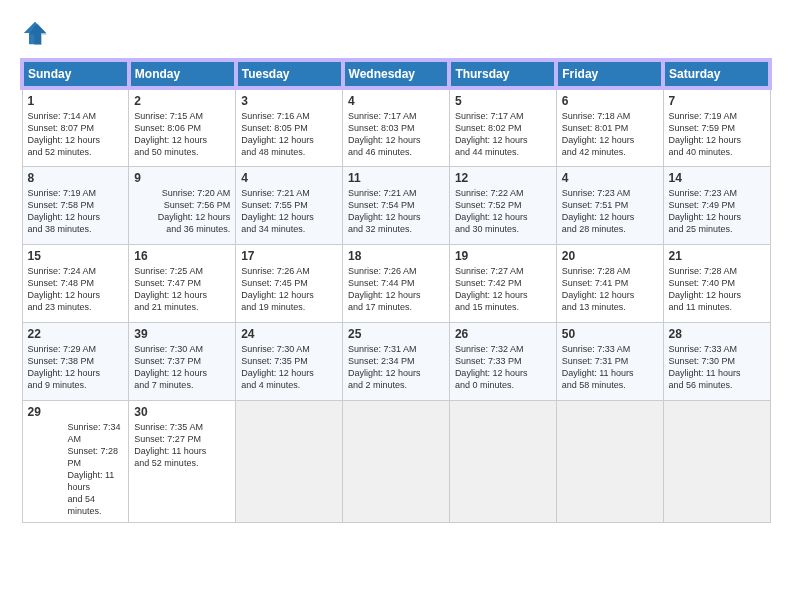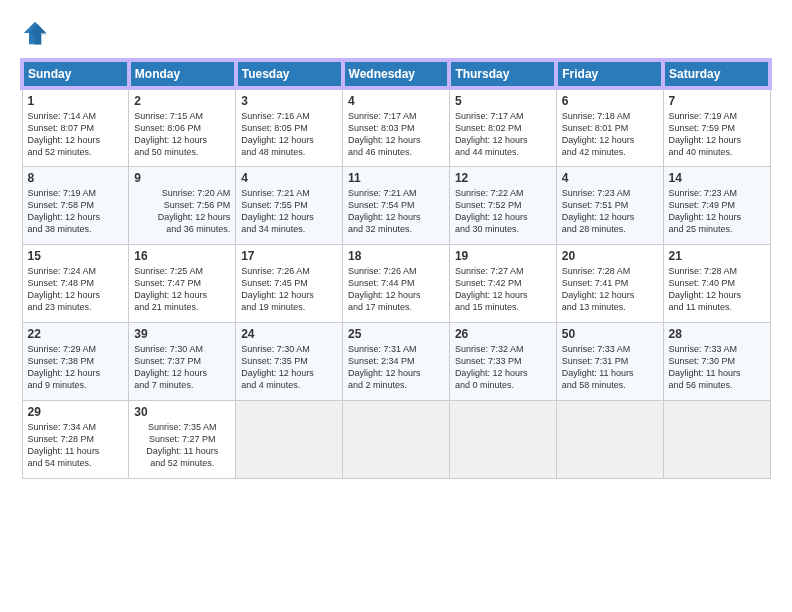--- a/index.html
+++ b/index.html
@@ -336,28 +336,28 @@
             <span class="day-num">28</span>
             <div class="day-info" style="white-space: pre-line;">Sunrise: 7:33 AM
 Sunset: 7:30 PM
 Daylight: 11 hours
 and 56 minutes.</div>
           </td>
         </tr>
         <tr>
           <td>
             <span class="day-num">29</span>
-            <div class="day-info" style="white-space: pre-line;">Sunrise: 7:34 AM
+            <div class="day-info" style="white-space: pre-line; margin-left: 40px;">Sunrise: 7:34 AM
 Sunset: 7:28 PM
 Daylight: 11 hours
 and 54 minutes.</div>
           </td>
           <td>
             <span class="day-num">30</span>
-            <div class="day-info" style="white-space: pre-line; text-align: center;">Sunrise: 7:35 AM
+            <div class="day-info" style="white-space: pre-line;">Sunrise: 7:35 AM
 Sunset: 7:27 PM
 Daylight: 11 hours
 and 52 minutes.</div>
           </td>
           <td class="empty"></td>
           <td class="empty"></td>
           <td class="empty"></td>
           <td class="empty"></td>
           <td class="empty"></td>
         </tr>

